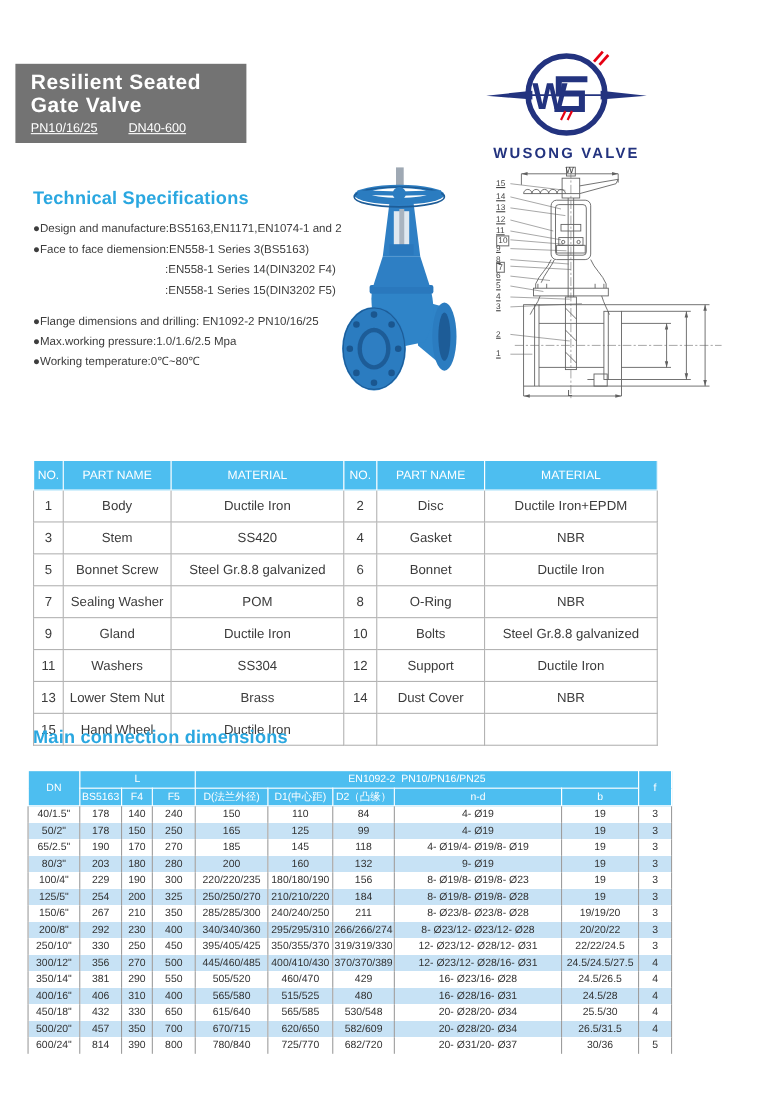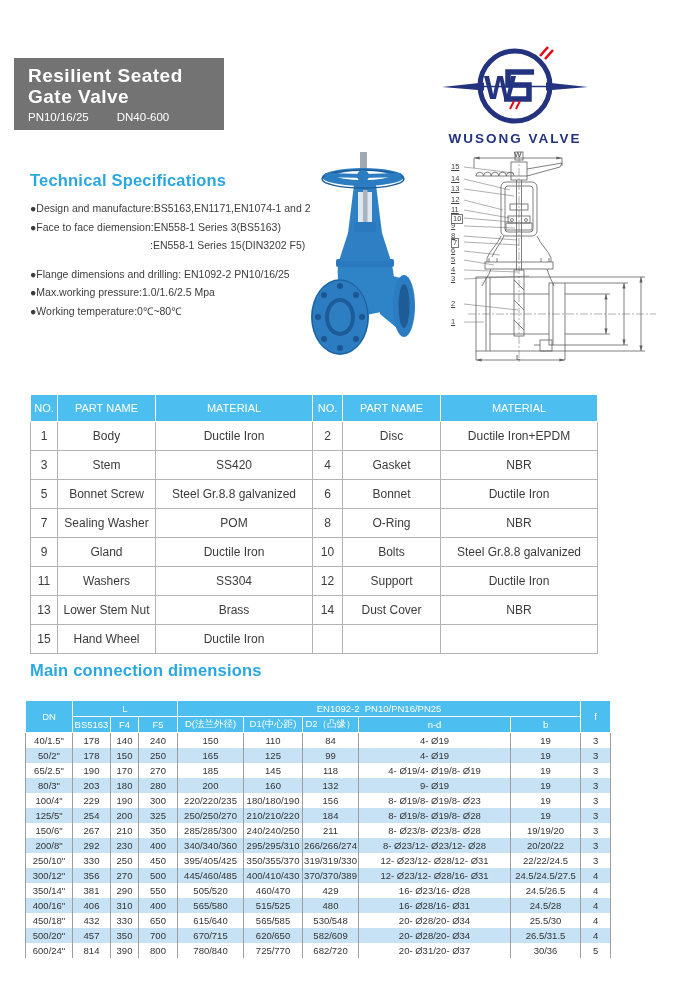--- a/index.html
+++ b/index.html
@@ -2,36 +2,36 @@
 <html><head>
 <meta charset="utf-8">
 <style>
   html,body { margin:0; padding:0; background:#fff; font-family:"Liberation Sans", sans-serif; }
   .page { position:relative; width:700px; height:998px; background:#fff; overflow:hidden; }
 
   
   .title-block { position:absolute; left:14px; top:58px; width:210px; height:72px;
     background:#737373; color:#fff; box-sizing:border-box; padding:7px 0 0 14px; }
   .title-line { font-size:19px; font-weight:bold; letter-spacing:.5px; line-height:21px; }
-  .title-sub { font-size:11.5px; margin-top:4px; display:flex; gap:28px; }
+  .title-sub { font-size:11.5px; margin-top:4px; display:flex; gap:28px;text-decoration:underline; }
 
   .logo-wrap { position:absolute; left:430px; top:30px; width:170px; text-align:center; }
   .logo-name { margin-top:1px; font-size:13.5px; font-weight:bold; letter-spacing:2px; color:#23337f; }
 
   
   .sec-heading { position:absolute; left:30px; color:#2aa7e0; font-size:16.5px; font-weight:bold; letter-spacing:.2px; }
 
   
   .spec-list { position:absolute; left:30px; top:199px; width:300px; font-size:10.5px; color:#3d3d3d; }
   .spec-item { line-height:18.5px; white-space:nowrap; }
   .spec-item.indent { padding-left:120px; }
   .spec-item.gap { margin-top:10px; }
 
   
-  .components-table { position:absolute; left:30px; top:394px; width:567px; border-collapse:collapse; table-layout:fixed; }
+  .components-table { position:absolute; left:30px; top:418px; width:567px; border-collapse:collapse; table-layout:fixed; }
   .components-table th { background:#4dbef0; color:#fff; font-size:11px; font-weight:normal;
     height:24px; border:1px solid #fff; }
   .components-table td { border:1px solid #b3b3b3; font-size:12px; color:#3b3b3b; text-align:center; height:26px; }
 
   
   .dims-table { position:absolute; left:25px; top:700px; width:585px; border-collapse:collapse; table-layout:fixed; }
   .dims-table th { background:#4dbef0; color:#fff; font-size:9.5px; font-weight:normal;
     height:15px; border:1px solid #fff; padding:0; }
   .dims-table td { font-size:9.5px; color:#333; text-align:center; height:15px; padding:0;
     border-left:1px solid #9d9d9d; border-right:1px solid #9d9d9d; white-space:nowrap; overflow:hidden; }
@@ -72,20 +72,21 @@
       <line x1="80" y1="79" x2="84" y2="71" stroke="#e60012" stroke-width="2"></line>
       <line x1="86" y1="79" x2="90" y2="71" stroke="#e60012" stroke-width="2"></line>
     </svg>
     <div class="logo-name">WUSONG VALVE</div>
   </div>
 
   <div class="sec-heading" style="top:171px">Technical Specifications</div>
   <div class="spec-list">
       <div class="spec-item"><span>●</span><span>Design and manufacture:BS5163,EN1171,EN1074-1 and 2</span></div>
       <div class="spec-item"><span>●</span><span>Face to face diemension:EN558-1 Series 3(BS5163)</span></div>
+      <div class="spec-item indent"><span>:EN558-1 Series 14(DIN3202 F4)</span></div>
       <div class="spec-item indent"><span>:EN558-1 Series 15(DIN3202 F5)</span></div>
       <div class="spec-item gap"><span>●</span><span>Flange dimensions and drilling: EN1092-2 PN10/16/25</span></div>
       <div class="spec-item"><span>●</span><span>Max.working pressure:1.0/1.6/2.5 Mpa</span></div>
       <div class="spec-item"><span>●</span><span>Working temperature:0℃~80℃</span></div>
     </div>
 
   <svg class="valve-photo" viewBox="0 0 150 210">
 
     <polygon points="86,120 112,127 112,182 88,162" fill="#2f84c8"></polygon>
     <ellipse cx="112" cy="154" rx="11" ry="31" fill="#2b7cc0"></ellipse>

